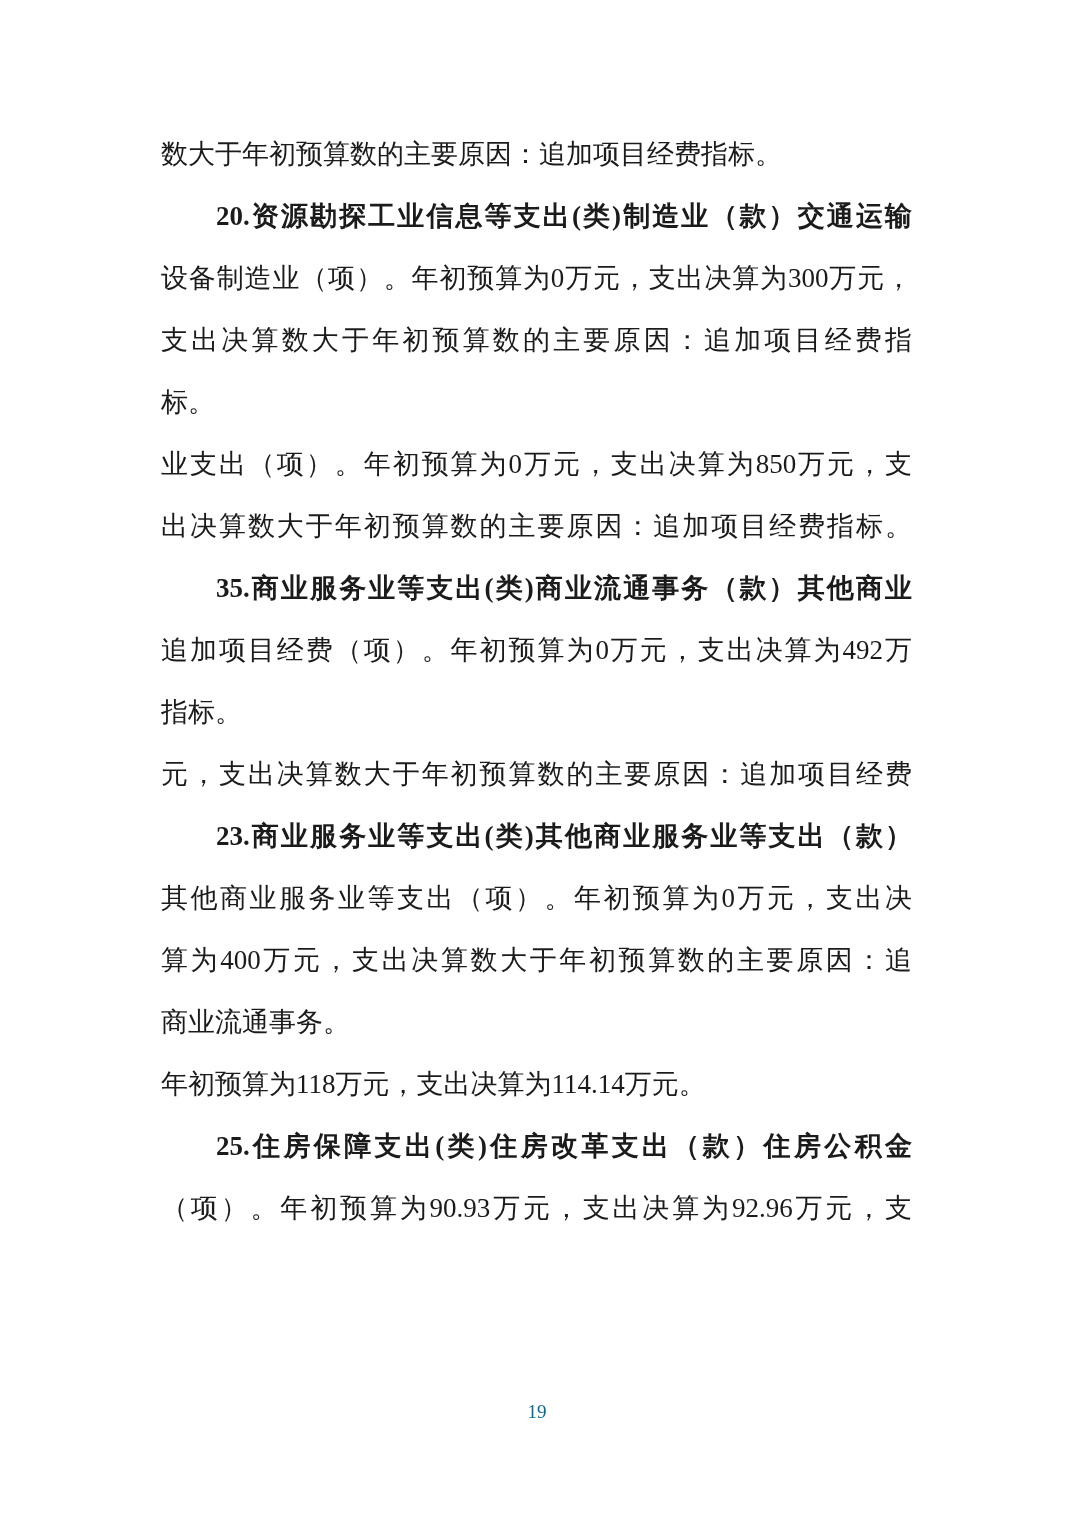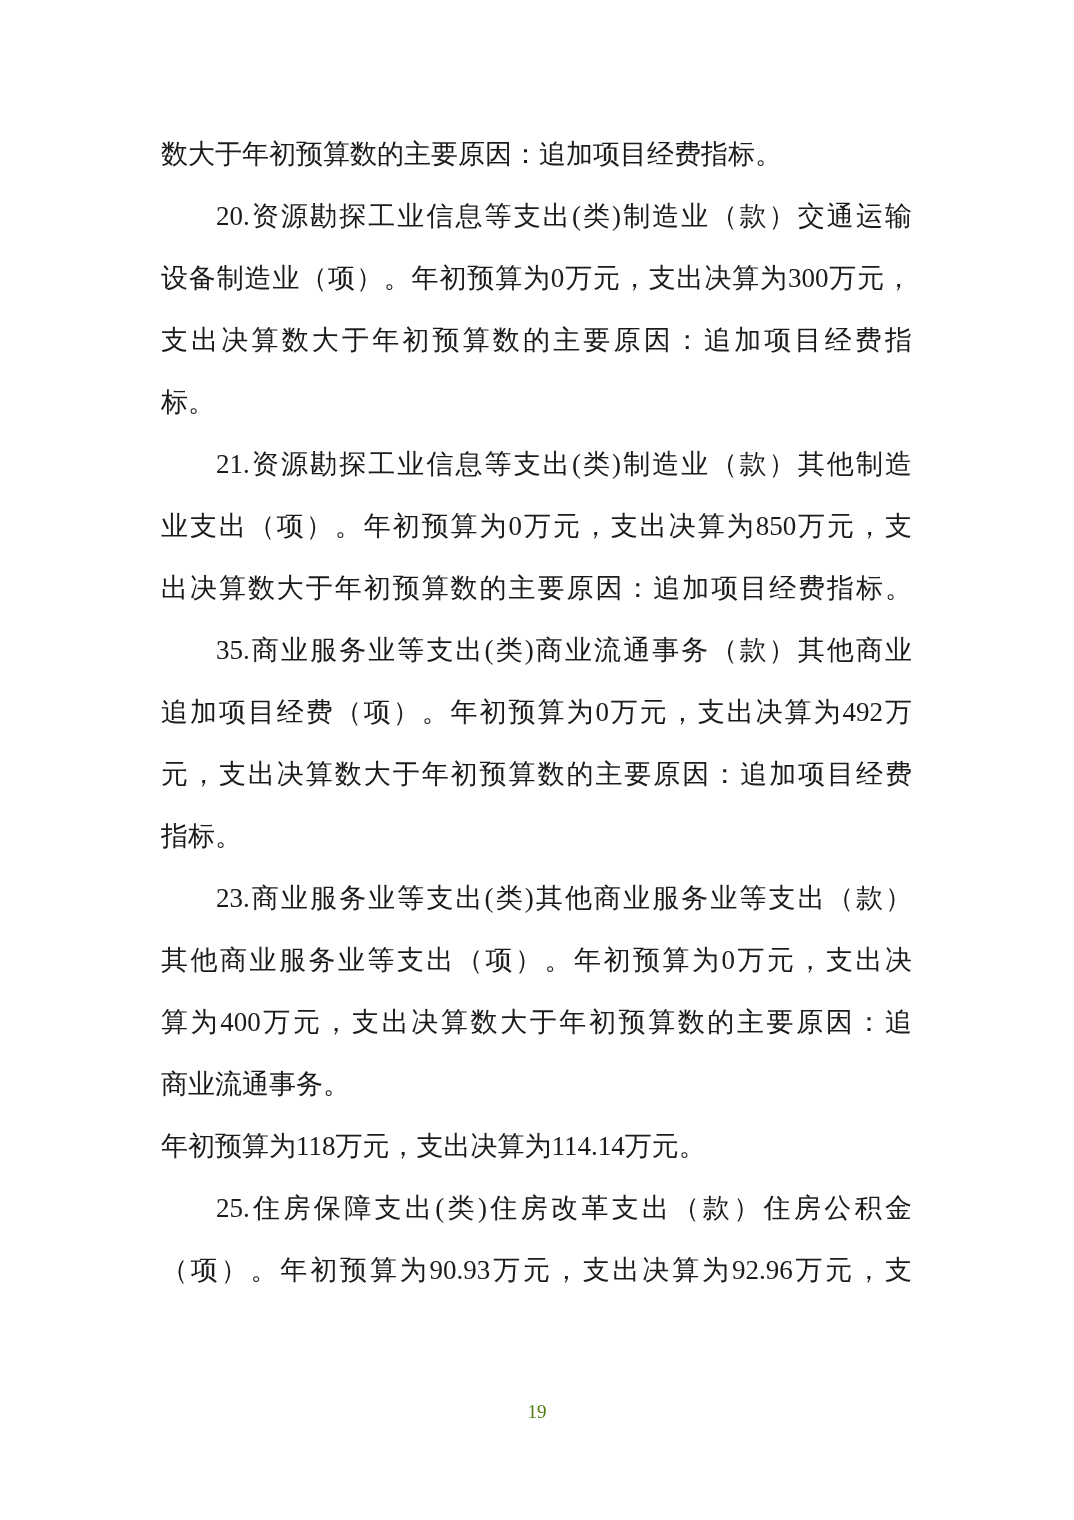--- a/index.html
+++ b/index.html
@@ -38,58 +38,58 @@
     text-align: left;
   }
   .line.justify {
     white-space: normal;
     text-align: justify;
     text-align-last: justify;
     text-justify: inter-character;
   }
   .line.indent {
     text-indent: 55px;
+    font-weight: bold;
   }
   .footer {
     position: absolute;
     left: 0;
     top: 1400px;
     width: 100%;
     text-align: center;
   }
   .pagenum {
     font-size: 19px;
     line-height: 24px;
-    color: #4d7c0f;
+    color: #0369a1;
   }
 </style>
 </head>
 <body>
 
 <div class="page" style="background: rgb(255, 255, 255); color: rgb(27, 27, 27); border-radius: 6px;">
   <div class="content">
       <div class="paragraph">
         <div class="line">数大于年初预算数的主要原因：追加项目经费指标。</div>
       </div>
       <div class="paragraph">
         <div class="line justify indent">20.资源勘探工业信息等支出(类)制造业（款）交通运输</div>
         <div class="line justify">设备制造业（项）。年初预算为0万元，支出决算为300万元，</div>
         <div class="line justify">支出决算数大于年初预算数的主要原因：追加项目经费指</div>
         <div class="line">标。</div>
       </div>
       <div class="paragraph">
-        <div class="line justify indent">21.资源勘探工业信息等支出(类)制造业（款）其他制造</div>
         <div class="line justify">业支出（项）。年初预算为0万元，支出决算为850万元，支</div>
         <div class="line justify">出决算数大于年初预算数的主要原因：追加项目经费指标。</div>
       </div>
       <div class="paragraph">
         <div class="line justify indent">35.商业服务业等支出(类)商业流通事务（款）其他商业</div>
         <div class="line justify">追加项目经费（项）。年初预算为0万元，支出决算为492万</div>
+        <div class="line">指标。</div>
         <div class="line justify">元，支出决算数大于年初预算数的主要原因：追加项目经费</div>
-        <div class="line">指标。</div>
       </div>
       <div class="paragraph">
         <div class="line justify indent">23.商业服务业等支出(类)其他商业服务业等支出（款）</div>
         <div class="line justify">其他商业服务业等支出（项）。年初预算为0万元，支出决</div>
         <div class="line justify">算为400万元，支出决算数大于年初预算数的主要原因：追</div>
         <div class="line">商业流通事务。</div>
       </div>
       <div class="paragraph">
         <div class="line">年初预算为118万元，支出决算为114.14万元。</div>
       </div>

